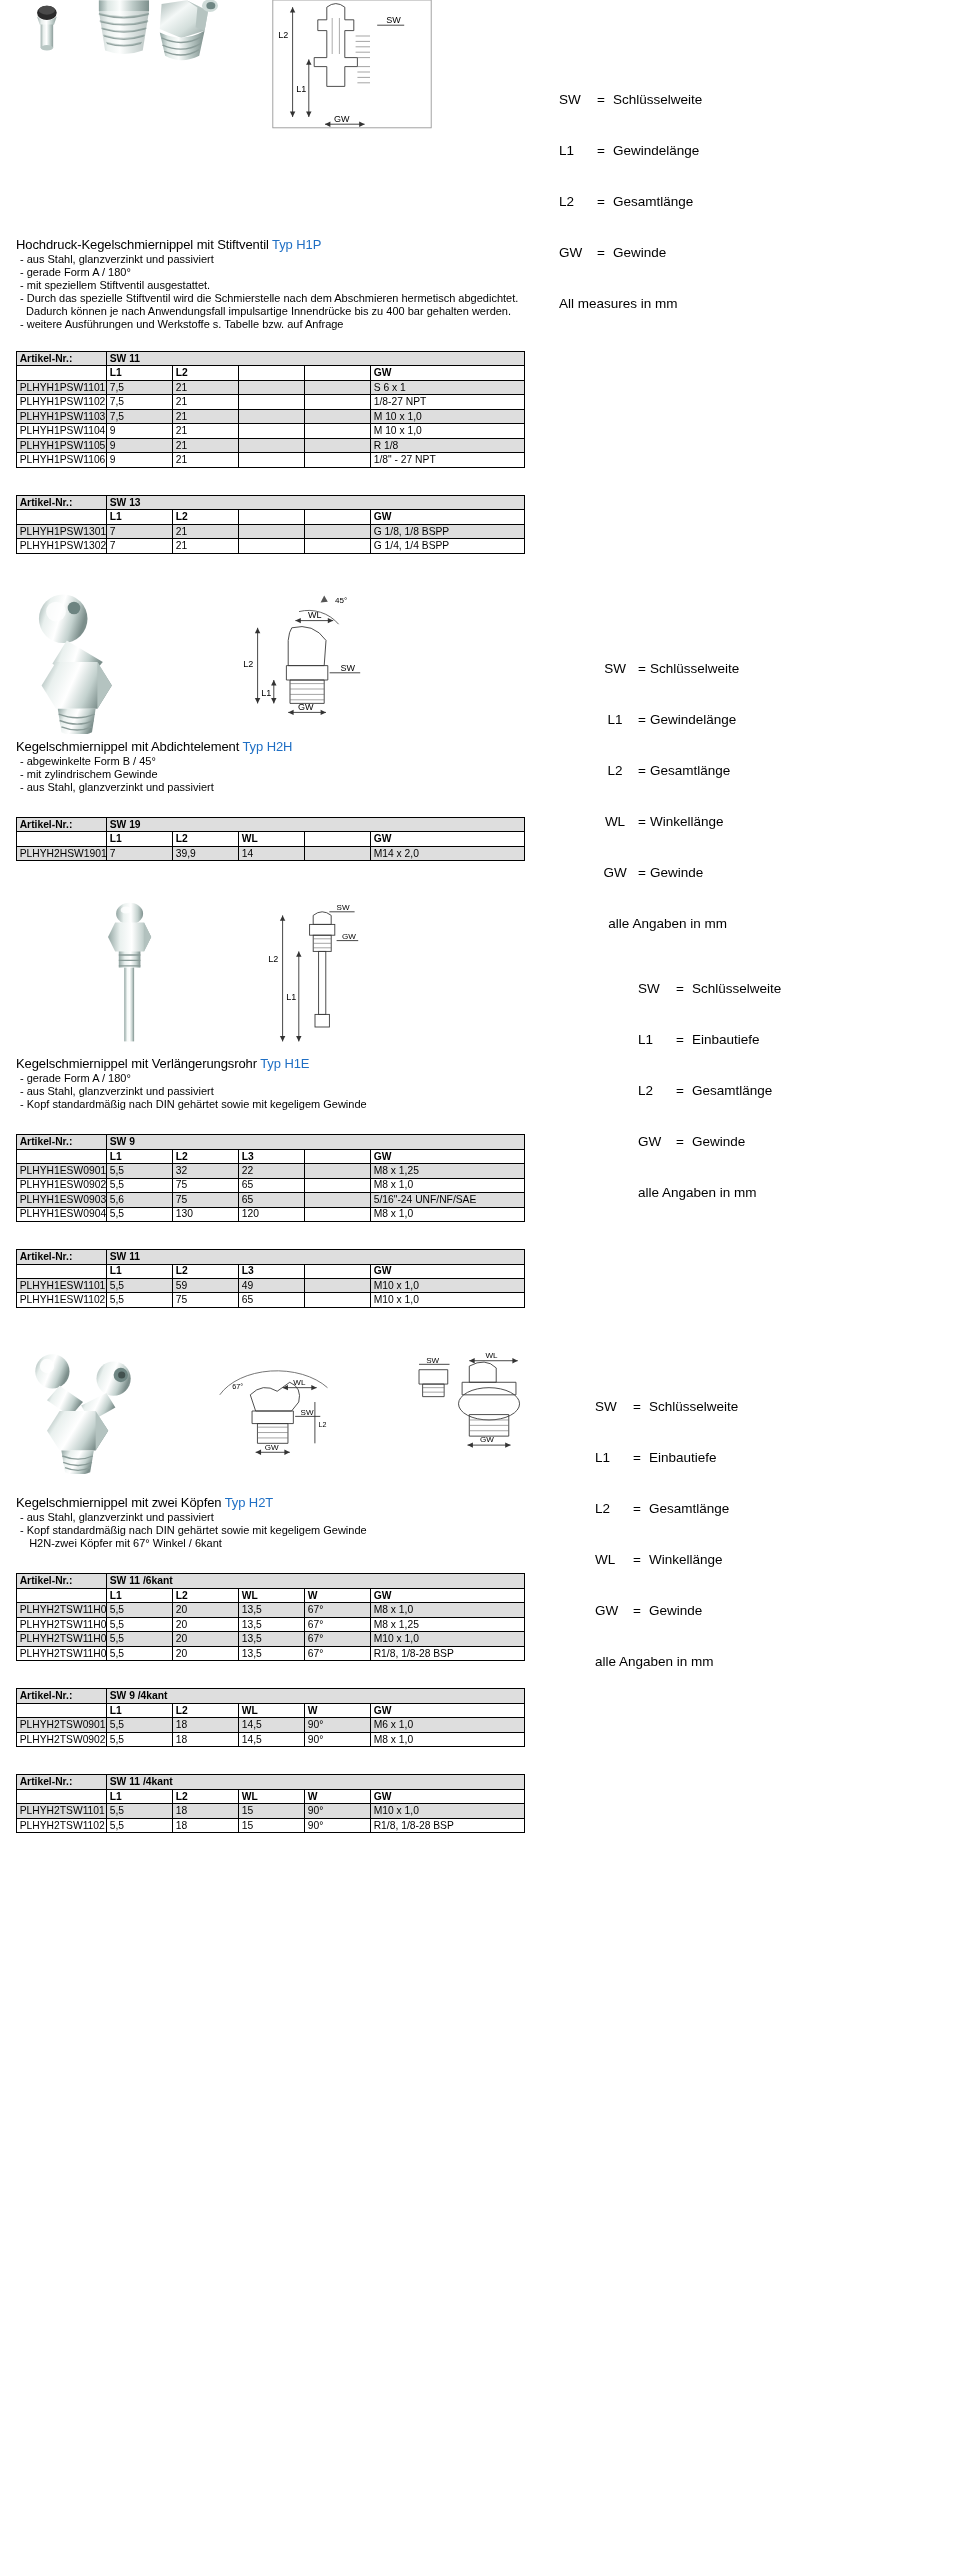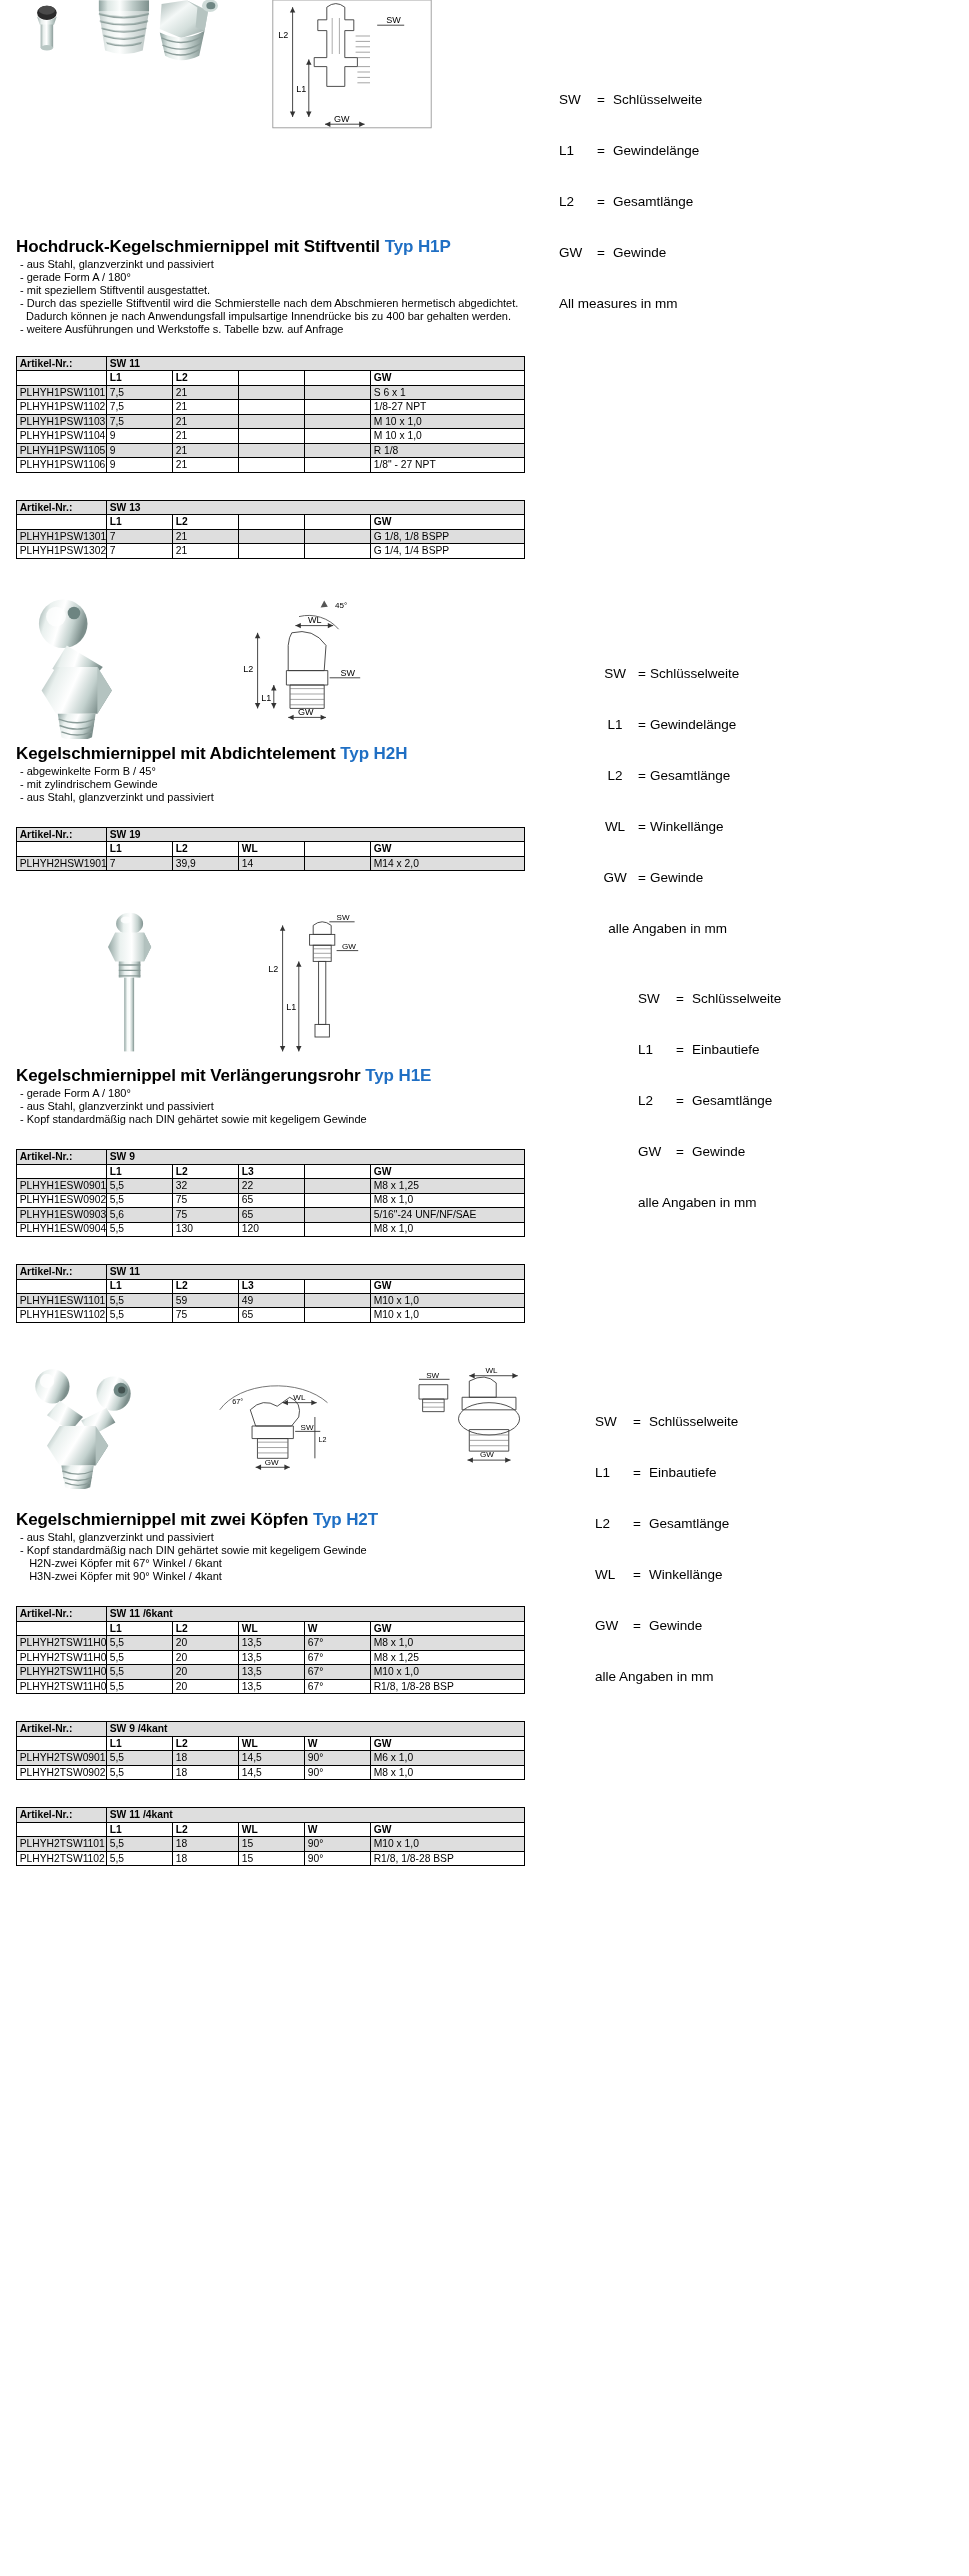--- a/index.html
+++ b/index.html
@@ -32,22 +32,22 @@
     line-height: 17px;
     white-space: pre;
     font-family: "Liberation Sans", sans-serif;
   }
   .legend .lrow { display: flex; }
   .legend .lkey { display: inline-block; width: 38px; }
   .legend .leq  { display: inline-block; width: 16px; }
 
   
   .prod-title {
-    font-size: 17px;
-    font-weight: bold;
+    font-size: 13px;
+    font-weight: normal;
     margin: 0 0 0.9px 16px;
     letter-spacing: -0.1px;
   }
   .prod-title .typ { color: #1f6fc4; }
   .bullets {
     margin: 0 0 0 20px;
     padding: 0;
     list-style: none;
     font-size: 11px;
     line-height: 13px;
@@ -833,21 +833,20 @@
 
     <div style="height:21.5px;"></div>
 
     <div class="prod-title">
       <span>Kegelschmiernippel mit zwei Köpfen </span><span class="typ">Typ H2T</span>
     </div>
     <ul class="bullets">
       <li>- aus Stahl, glanzverzinkt und passiviert</li>
       <li>- Kopf standardmäßig nach DIN gehärtet sowie mit kegeligem Gewinde</li>
       <li>   H2N-zwei Köpfer mit 67° Winkel / 6kant</li>
-      <li>   H3N-zwei Köpfer mit 90° Winkel / 4kant</li>
     </ul>
 
     <div style="height:23px;"></div>
 
     <table class="spec">
       <colgroup>
           <col class="c-art">
           <col class="c-n">
           <col class="c-n">
           <col class="c-n">

